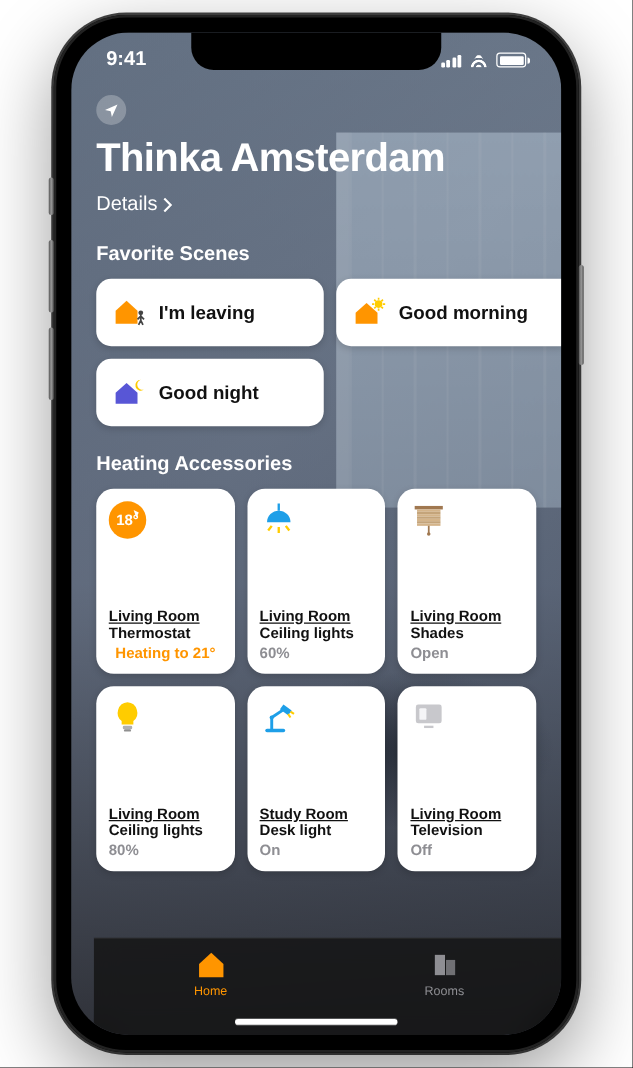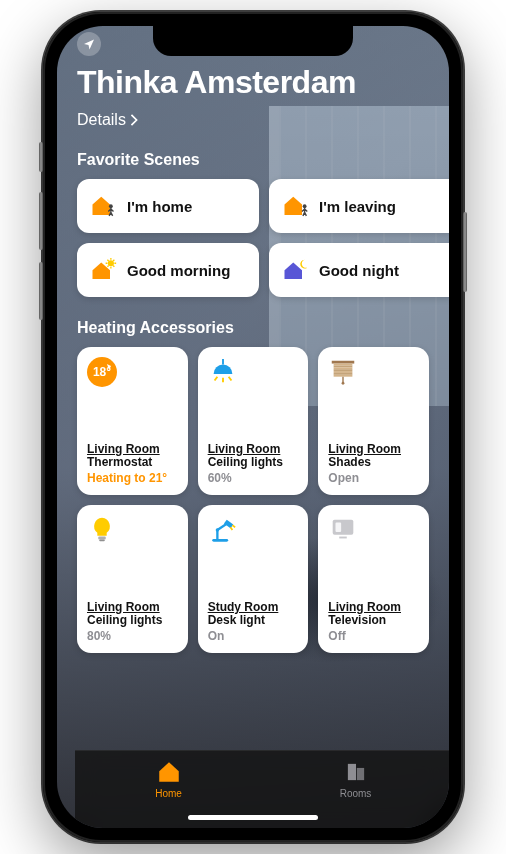--- a/index.html
+++ b/index.html
@@ -186,21 +186,21 @@
     display: flex;
     flex-direction: column;
     box-shadow: 0 2px 6px rgba(0,0,0,0.15);
   }
   .acc-icon { height: 34px; display: flex; align-items: flex-start; }
   .acc-icon svg, .acc-icon .therm { width: 30px; height: 30px; }
   .acc-text { margin-top: auto; }
   .acc-room { font-size: 12px; font-weight: 700; color: #111; line-height: 1.1; text-decoration: underline; }
   .acc-name { font-size: 12px; font-weight: 700; color: #111; line-height: 1.1; }
   .acc-status { font-size: 12px; font-weight: 600; margin-top: 2px; }
-  .acc-status.orange { color: #ff9500; }
+  .acc-status.orange { color: #ff9500; text-align: center; }
   .acc-status.gray { color: #8e8e93; }
 
   .therm {
     width: 30px; height: 30px;
     border-radius: 50%;
     background: #ff9500;
     color: #fff;
     display: flex;
     align-items: center;
     justify-content: center;
@@ -261,20 +261,35 @@
   <div class="side-btn b1"></div>
   <div class="side-btn b2"></div>
   <div class="side-btn b3"></div>
   <div class="side-btn b4"></div>
 
   <div class="screen">
     <div class="notch"></div>
     <div class="bg-window"></div>
     <div class="bg-sofa"></div>
 
+    <div class="status-bar">
+      <div>9:41</div>
+      <div class="status-icons">
+        <div class="signal-bars">
+          <span></span>
+            <span></span>
+            <span></span>
+            <span></span>
+        </div>
+        <div class="wifi"></div>
+        <div class="battery">
+            <div class="battery-fill"></div>
+          </div>
+      </div>
+    </div>
 
     <div class="content">
 
       <div class="loc-icon">
         <svg viewBox="0 0 24 24">
             <path d="M2 12l20-9-9 20-2-9z"></path>
           </svg>
       </div>
 
       <div class="title">Thinka Amsterdam</div>
@@ -284,30 +299,20 @@
         <span>Details</span>
         <svg viewBox="0 0 8 14">
             <path d="M1 1l6 6-6 6" stroke="#fff" stroke-width="2" fill="none"></path>
           </svg>
       </div>
 
       
       <div class="section-label">Favorite Scenes</div>
       <div class="scenes">
 
-        <div class="scene-tile">
-          <span class="scene-icon">
-            <svg viewBox="0 0 32 26">
-              <path d="M4 12 L14 3 L24 12 V24 H4 Z" fill="#ff9500"></path>
-              <circle cx="25" cy="14" r="2.2" fill="#444"></circle>
-              <path d="M25 16 v5 M25 17 l-3 3 M25 17 l3 3 M25 21 l-2 4 M25 21 l2 4" stroke="#444" stroke-width="1.6" fill="none"></path>
-            </svg>
-          </span>
-          <span class="scene-label">I'm home</span>
-        </div>
 
         <div class="scene-tile">
           <span class="scene-icon">
             <svg viewBox="0 0 32 26">
               <path d="M4 12 L14 3 L24 12 V24 H4 Z" fill="#ff9500"></path>
               <circle cx="27" cy="14" r="2.2" fill="#444"></circle>
               <path d="M27 16 v5 M27 17 l-3 3 M27 17 l3 3 M27 21 l-2 4 M27 21 l2 4" stroke="#444" stroke-width="1.6" fill="none"></path>
             </svg>
           </span>
           <span class="scene-label">I'm leaving</span>

